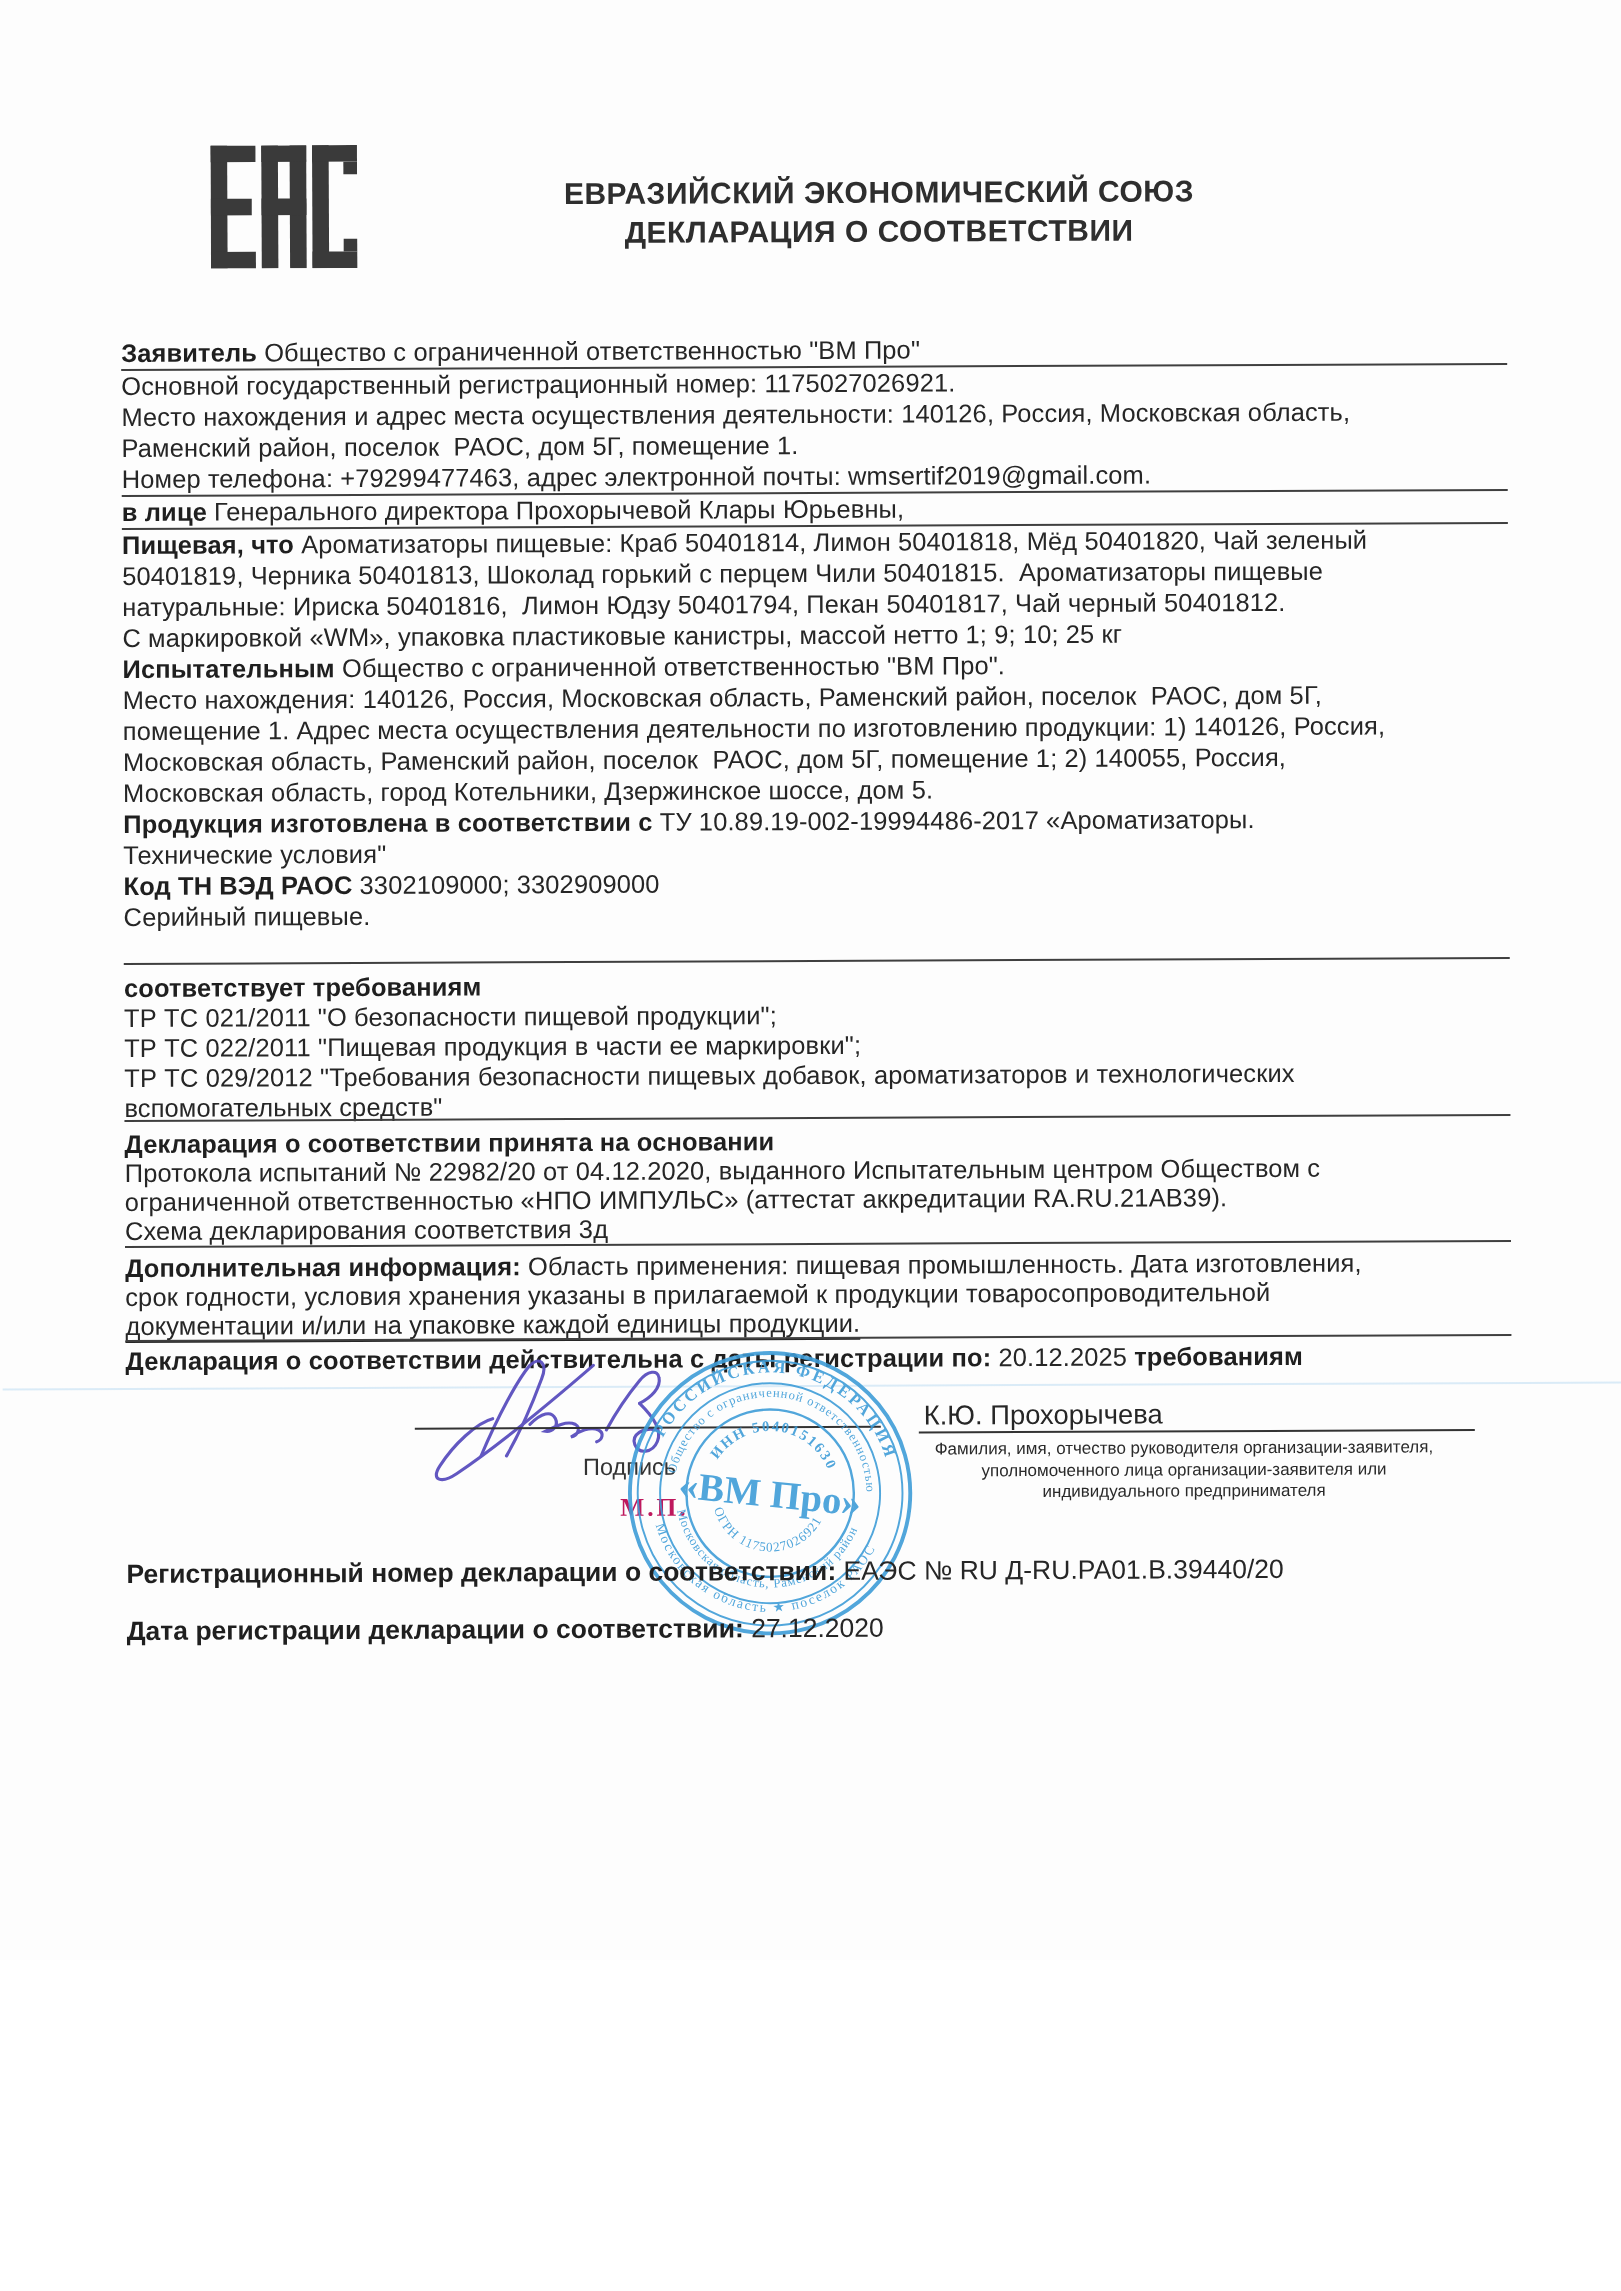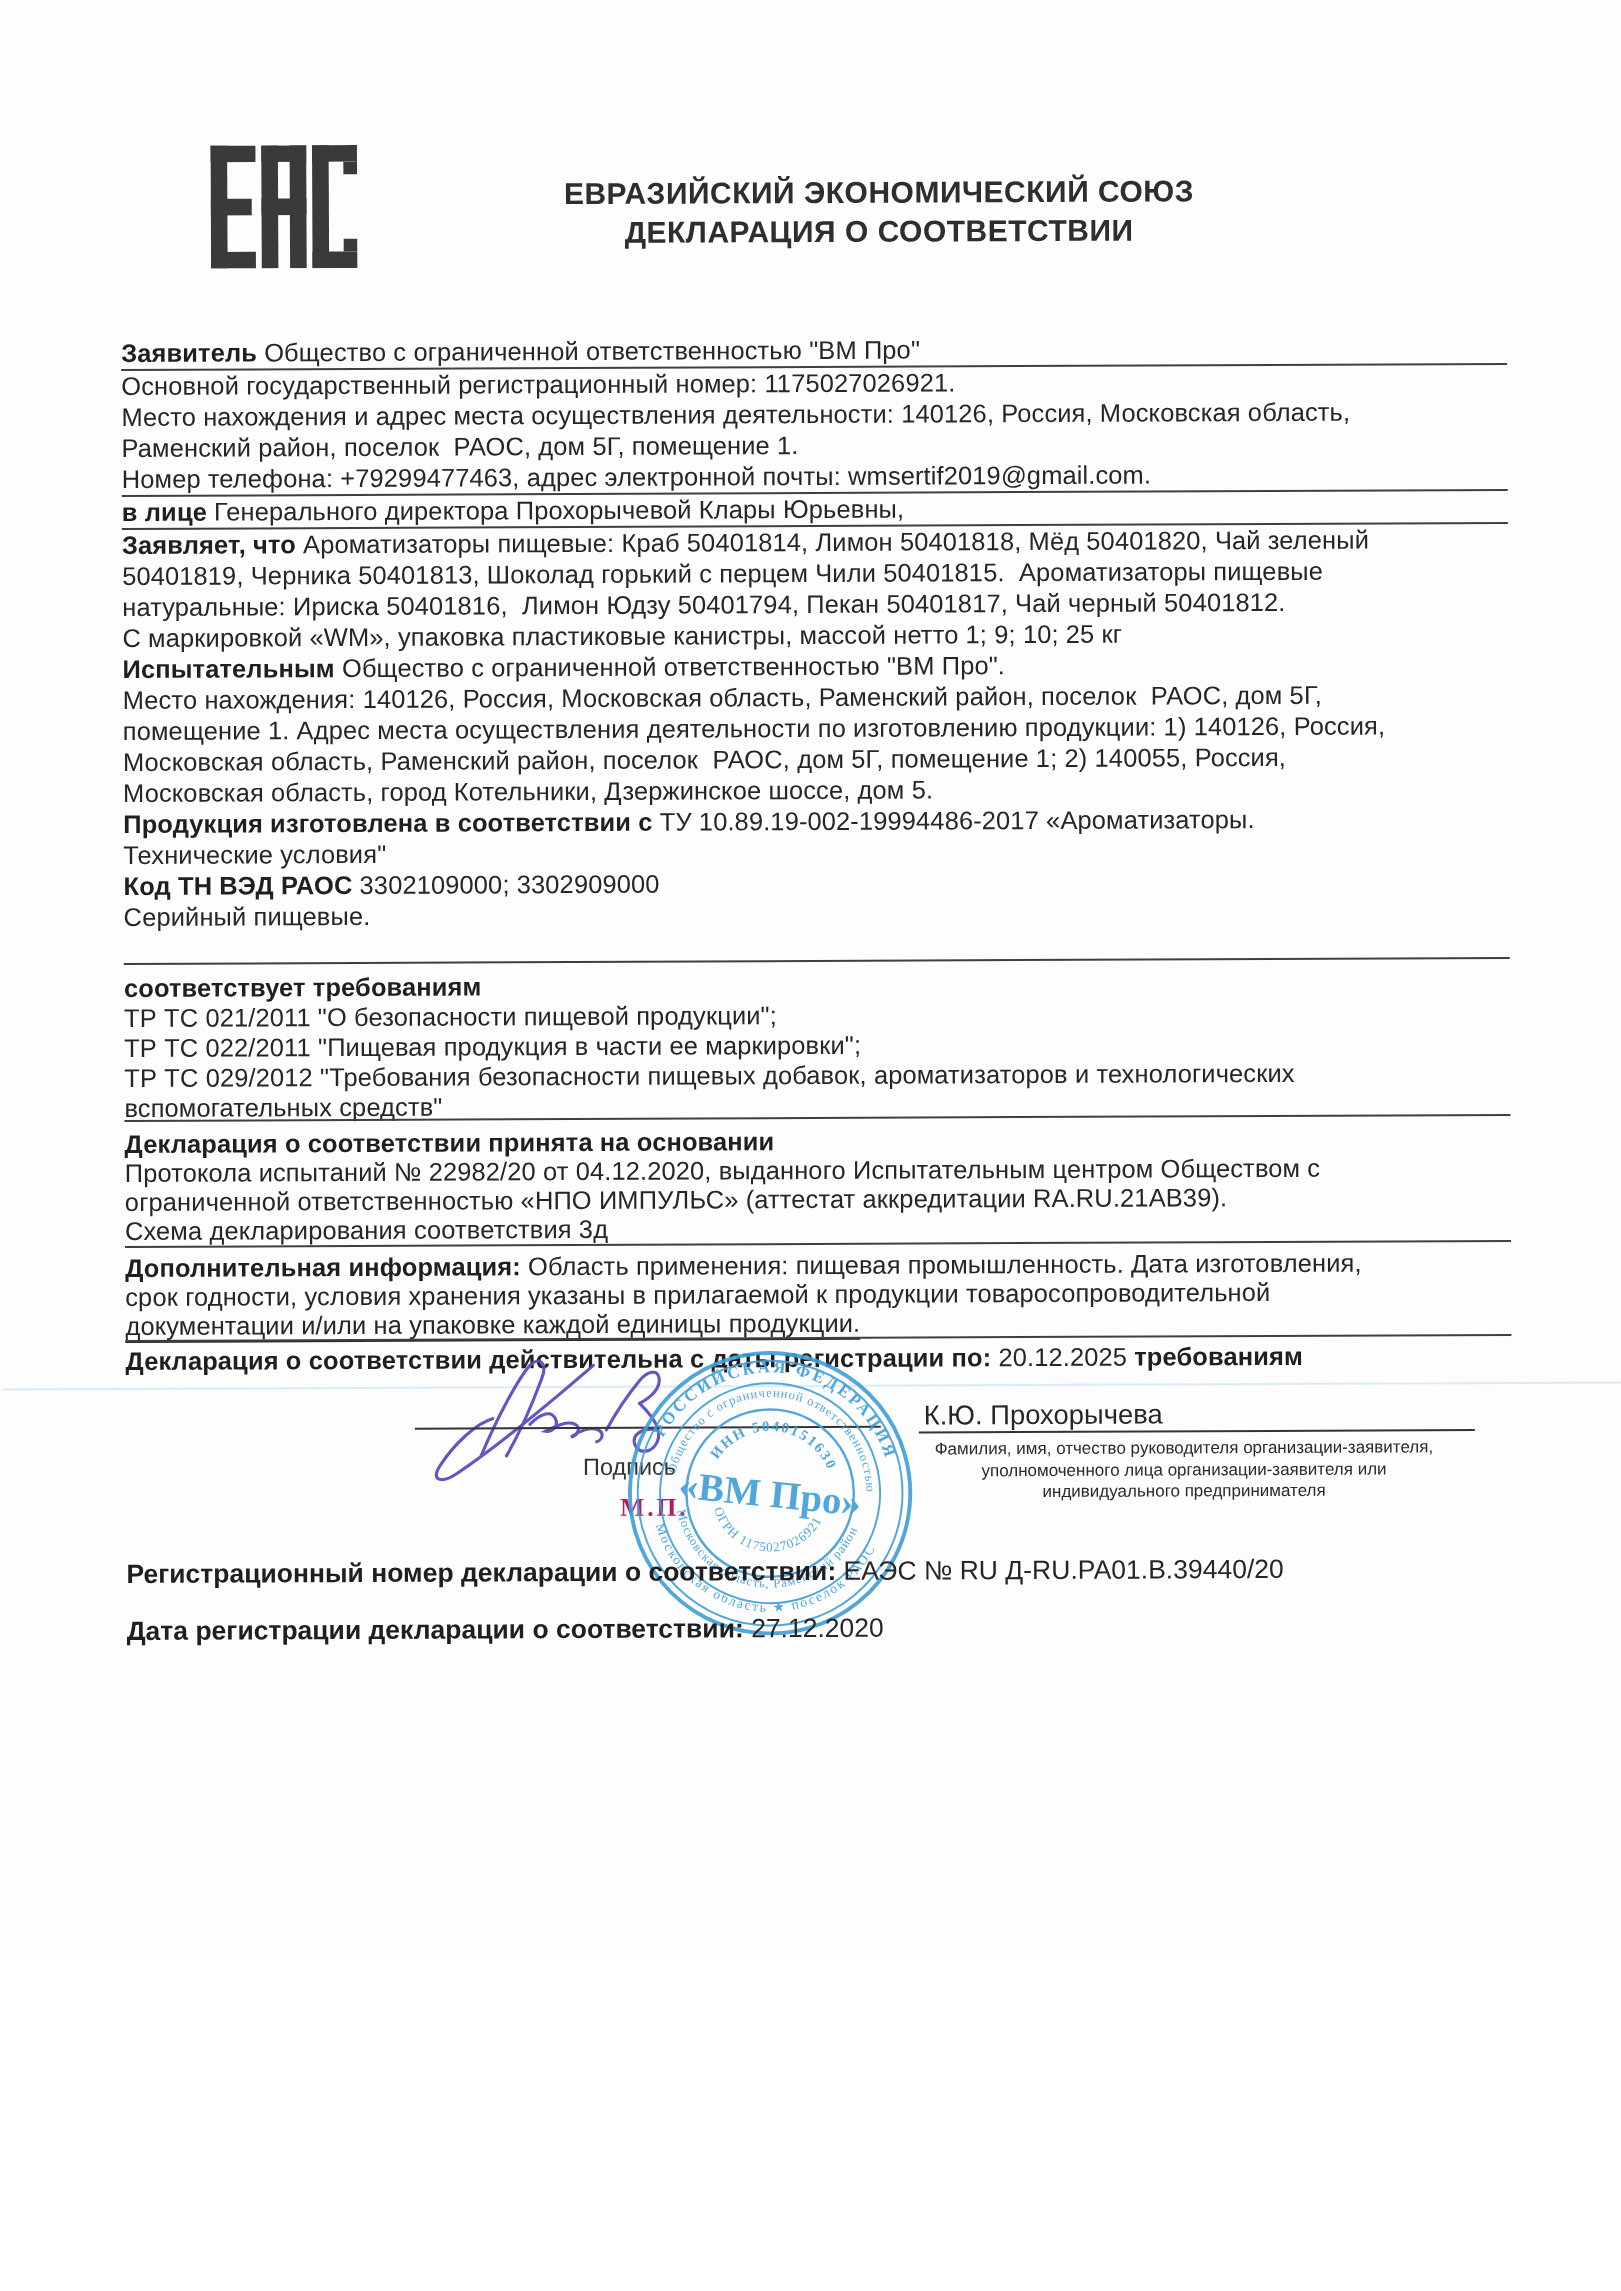--- a/index.html
+++ b/index.html
@@ -70,21 +70,21 @@
     <div class="t2">ДЕКЛАРАЦИЯ О СООТВЕТСТВИИ</div>
   </div>
 
   <div class="col" style="top:335px">
     <div class="ln rule"><span class="lead">Заявитель</span><span> Общество с ограниченной ответственностью "ВМ Про"</span></div>
     <div class="ln"><span>Основной государственный регистрационный номер: 1175027026921.</span></div>
     <div class="ln"><span>Место нахождения и адрес места осуществления деятельности: 140126, Россия, Московская область,</span></div>
     <div class="ln"><span>Раменский район, поселок  РАОС, дом 5Г, помещение 1.</span></div>
     <div class="ln rule"><span>Номер телефона: +79299477463, адрес электронной почты: wmsertif2019@gmail.com.</span></div>
     <div class="ln rule"><span class="lead">в лице</span><span> Генерального директора Прохорычевой Клары Юрьевны,</span></div>
-    <div class="ln"><span class="lead">Заявляет, что</span><span> Ароматизаторы пищевые: Краб 50401814, Лимон 50401818, Мёд 50401820, Чай зеленый</span></div>
+    <div class="ln"><span class="lead">Пищевая, что</span><span> Ароматизаторы пищевые: Краб 50401814, Лимон 50401818, Мёд 50401820, Чай зеленый</span></div>
     <div class="ln"><span>50401819, Черника 50401813, Шоколад горький с перцем Чили 50401815.  Ароматизаторы пищевые</span></div>
     <div class="ln"><span>натуральные: Ириска 50401816,  Лимон Юдзу 50401794, Пекан 50401817, Чай черный 50401812.</span></div>
     <div class="ln"><span>С маркировкой «WM», упаковка пластиковые канистры, массой нетто 1; 9; 10; 25 кг</span></div>
     <div class="ln"><span class="lead">Испытательным</span><span> Общество с ограниченной ответственностью "ВМ Про".</span></div>
     <div class="ln"><span>Место нахождения: 140126, Россия, Московская область, Раменский район, поселок  РАОС, дом 5Г,</span></div>
     <div class="ln"><span>помещение 1. Адрес места осуществления деятельности по изготовлению продукции: 1) 140126, Россия,</span></div>
     <div class="ln"><span>Московская область, Раменский район, поселок  РАОС, дом 5Г, помещение 1; 2) 140055, Россия,</span></div>
     <div class="ln"><span>Московская область, город Котельники, Дзержинское шоссе, дом 5.</span></div>
     <div class="ln"><span class="lead">Продукция изготовлена в соответствии с</span><span> ТУ 10.89.19-002-19994486-2017 «Ароматизаторы.</span></div>
     <div class="ln"><span>Технические условия"</span></div>

